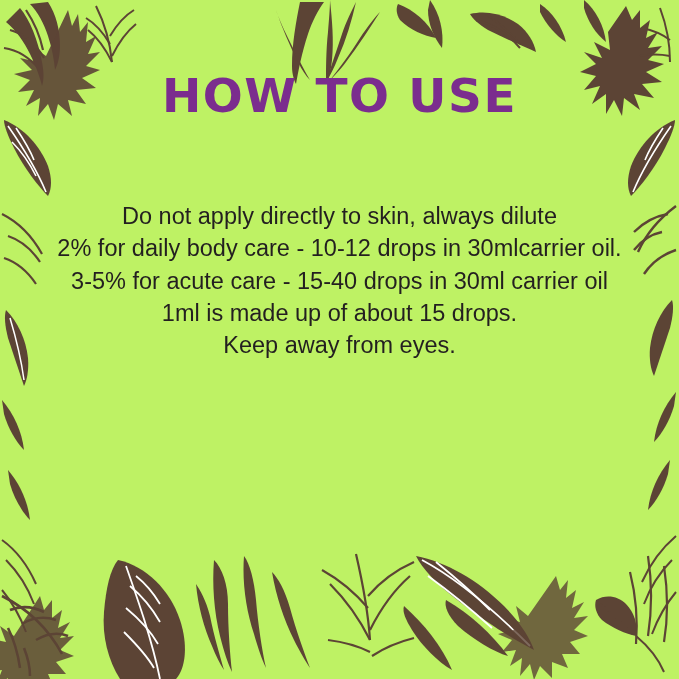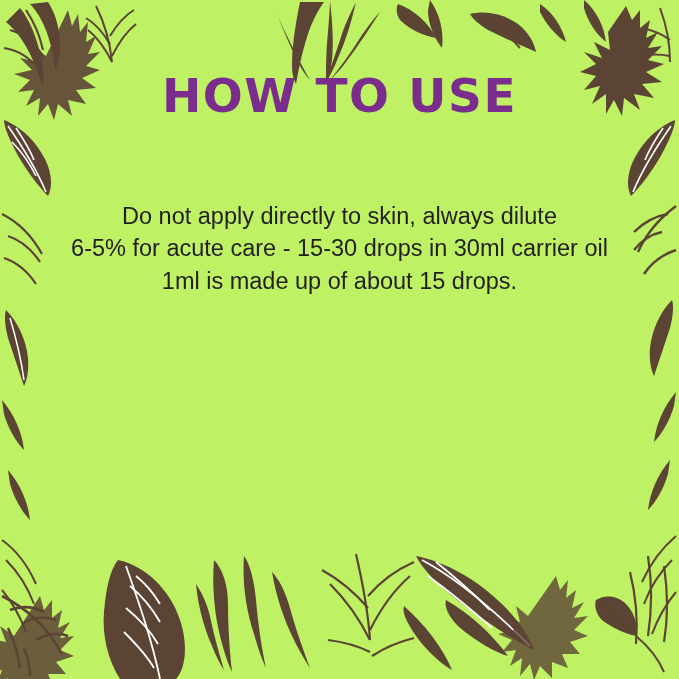--- a/index.html
+++ b/index.html
@@ -238,18 +238,20 @@
         </g>
 
       </g>
     </svg>
   </div>
 
   <div class="content">
     <h1 class="title">HOW TO USE</h1>
     <div class="body-lines">
       <p>Do not apply directly to skin, always dilute</p>
-      <p>6-5% for acute care - 15-30 drops in 30ml carrier oil</p>
+      <p>2% for daily body care -  10-12 drops in 30mlcarrier oil.</p>
+      <p>3-5% for acute care - 15-40 drops in 30ml carrier oil</p>
       <p>1ml is made up of about 15 drops.</p>
+      <p>Keep away from eyes.</p>
     </div>
   </div>
 
 </div>
 
 </body></html>

